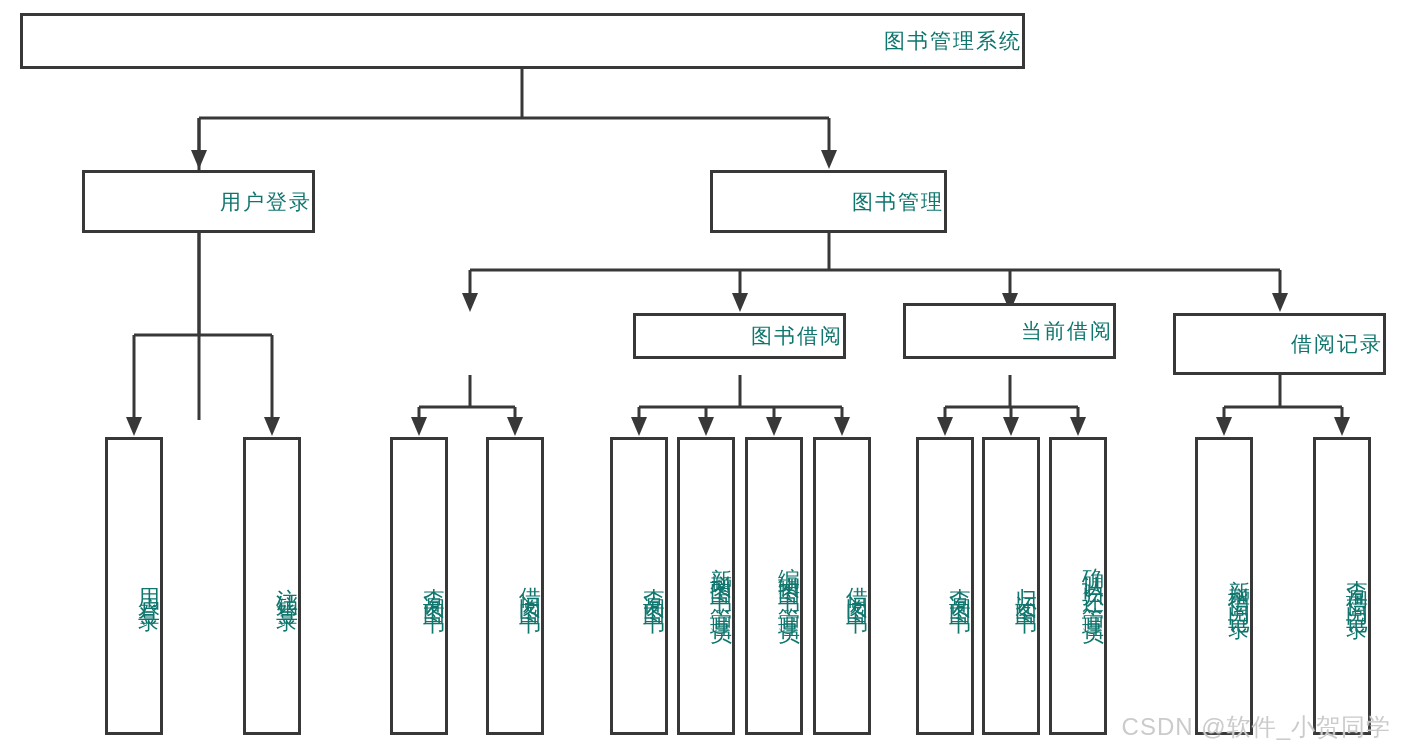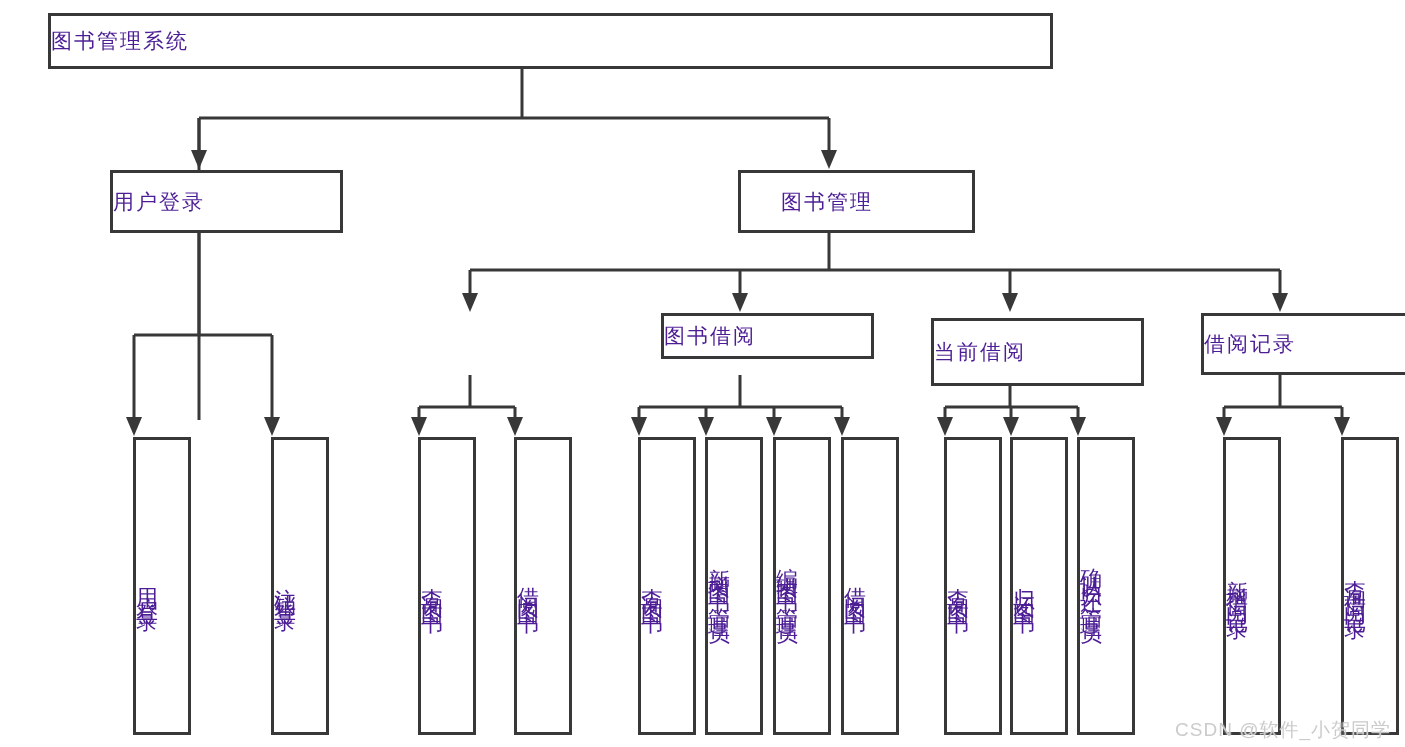--- a/index.html
+++ b/index.html
@@ -21,24 +21,23 @@
     top: 0;
     z-index: 0;
   }
   .box {
     position: absolute;
     box-sizing: border-box;
     background: #ffffff;
     border: 3px solid #383838;
     display: flex;
     align-items: center;
-    justify-content: flex-start;
-    color: #4c1d95;
+    justify-content: flex-end;
+    color: #0f766e;
     z-index: 1;
-    margin-left: 28px;
   }
   .hbox {
     font-size: 21px;
     letter-spacing: 2px;
   }
   .root-box {
     font-size: 21px;
     letter-spacing: 2px;
   }
   .vbox .vlabel {
@@ -46,21 +45,21 @@
     text-orientation: mixed;
     font-size: 22px;
     letter-spacing: 8px;
     line-height: 1;
     white-space: nowrap;
   }
   .watermark {
     position: absolute;
     right: 14px;
     bottom: 4px;
-    font-size: 19px;
+    font-size: 24px;
     letter-spacing: 1px;
     color: #cbcbcb;
     text-shadow: 0 0 2px rgba(255,255,255,0.9);
     z-index: 2;
     pointer-events: none;
   }
 </style>
 </head>
 <body>
 
@@ -118,21 +117,21 @@
   <div class="box hbox" style="left:82px; top:170px; width:233px; height:63px;">
     <span>用户登录</span>
   </div>
   <div class="box hbox" style="left:710px; top:170px; width:237px; height:63px;padding-left:40px;">
     <span>图书管理</span>
   </div>
 
   <div class="box hbox" style="left:633px; top:313px; width:213px; height:46px;">
     <span>图书借阅</span>
   </div>
-  <div class="box hbox" style="left:903px; top:318px; width:213px; height:68px;">
+  <div class="box hbox" style="left:903px; top:303px; width:213px; height:56px;">
     <span>当前借阅</span>
   </div>
   <div class="box hbox" style="left:1173px; top:313px; width:213px; height:62px;">
     <span>借阅记录</span>
   </div>
 
   <div class="box vbox" style="left:105px; top:437px; width:58px; height:298px;">
     <span class="vlabel">用户登录</span>
   </div>
   <div class="box vbox" style="left:243px; top:437px; width:58px; height:298px;">

